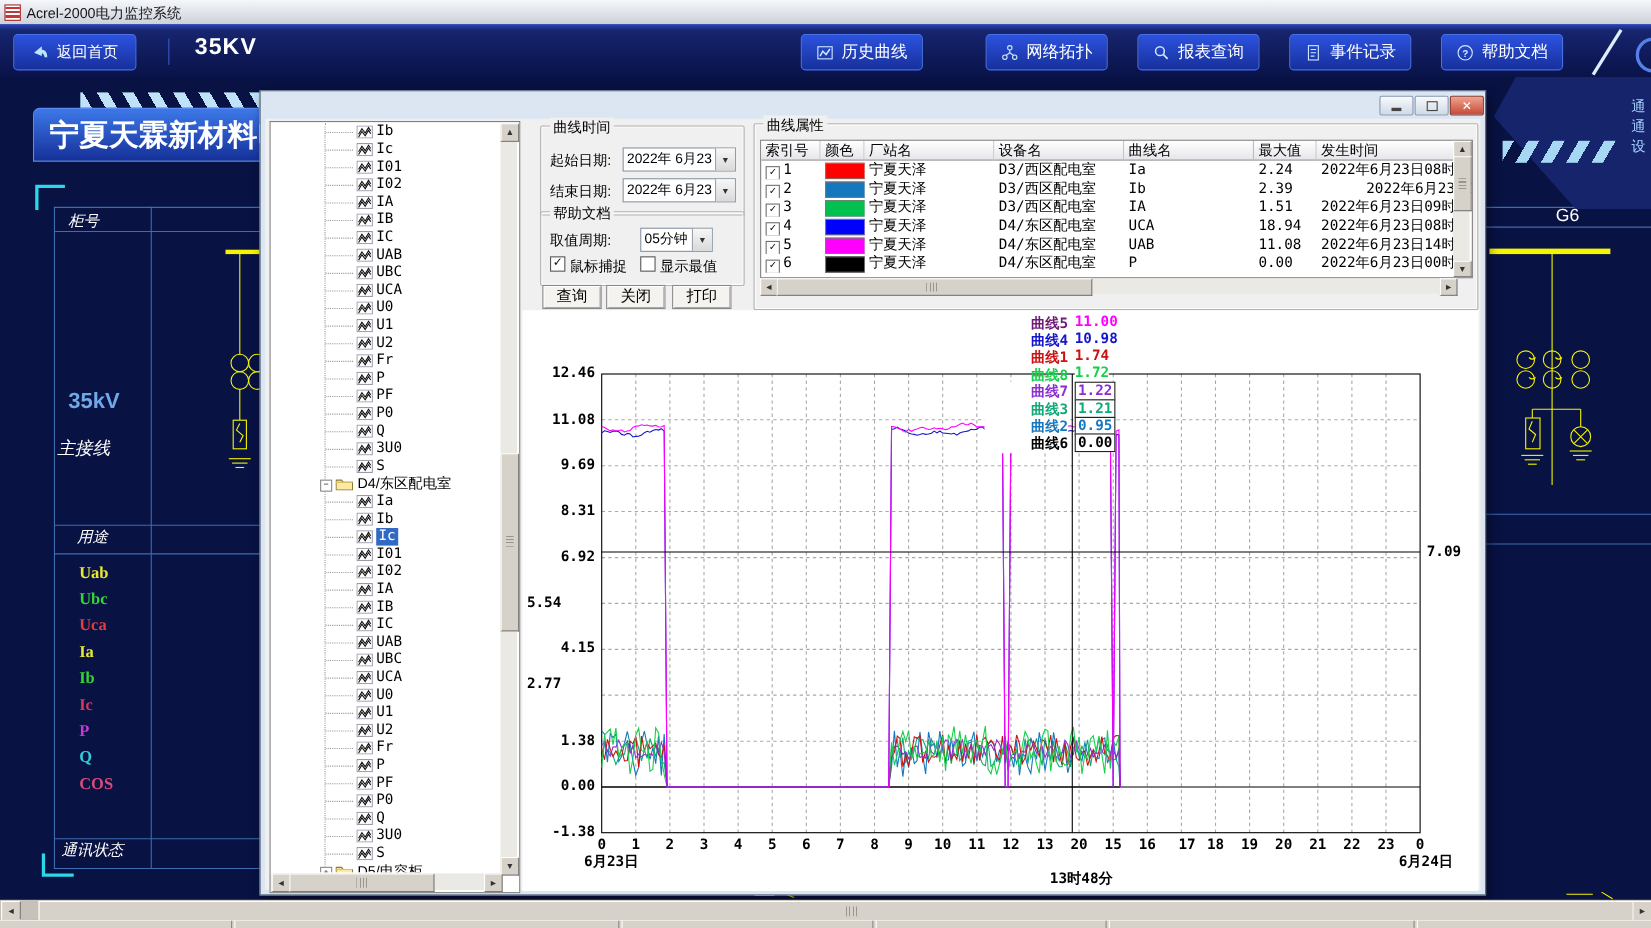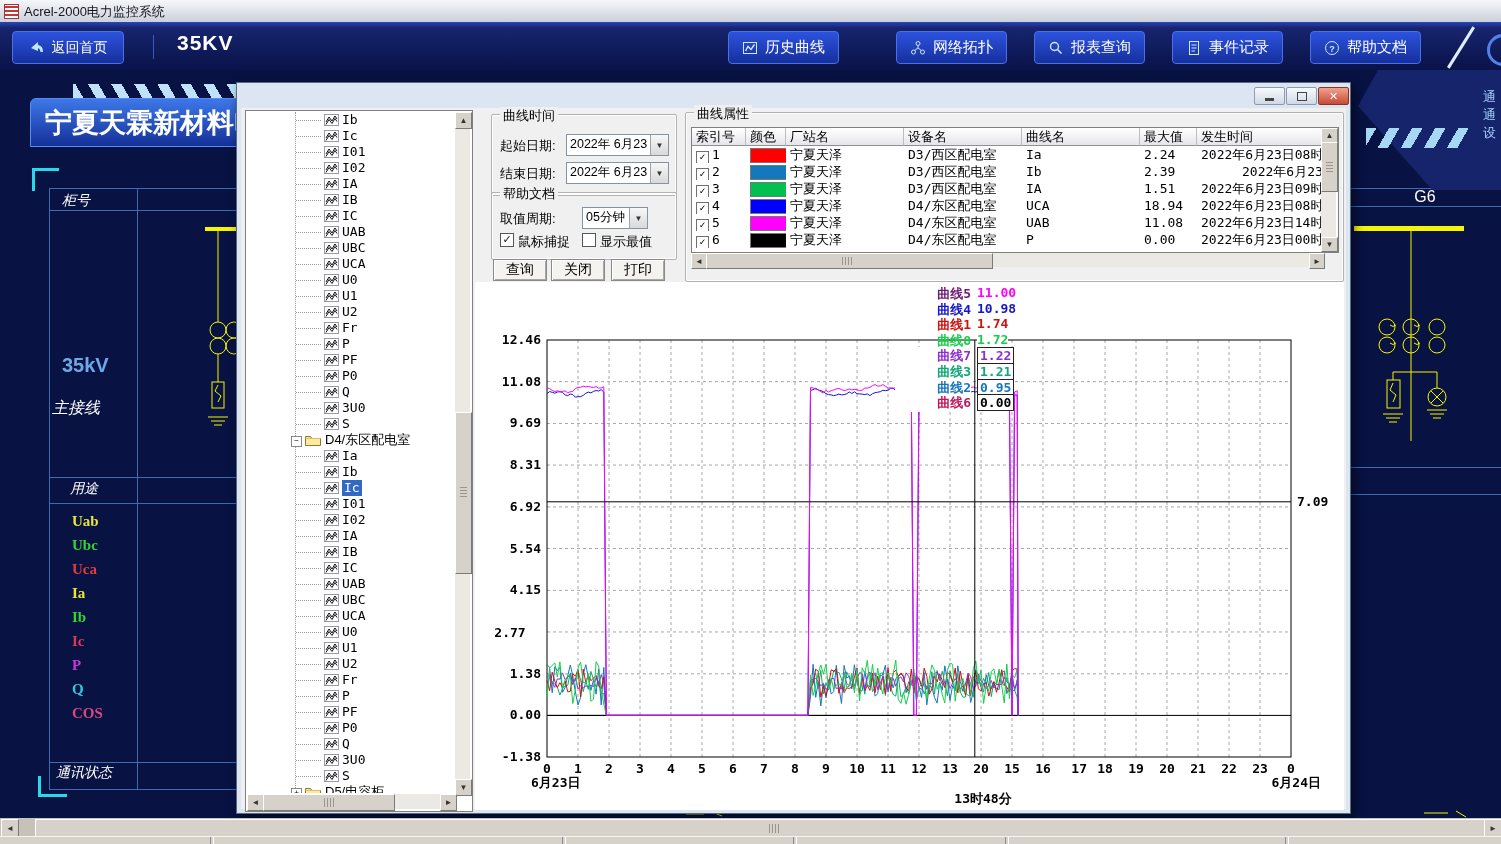--- a/index.html
+++ b/index.html
@@ -865,23 +865,23 @@
           <path d="M72.0 105.7 L74.6 106.7 L77.2 108.3 L79.8 109.7 L82.3 108.7 L84.9 109.8 L87.5 109.4 L90.1 108.9 L92.7 110.7 L95.3 109.8 L97.8 109.3 L100.4 106.5 L103.0 105.4 L105.6 105.3 L108.2 104.2 L110.8 104.8 L113.3 104.4 L115.9 105.2 L118.5 105.4 L121.1 104.6 L123.7 106.2 L126.2 105.9 L128.8 104.9 L131.4 433.4 L134.0 433.4 L136.6 433.4 L139.2 433.4 L141.8 433.4 L144.3 433.4 L146.9 433.4 L149.5 433.4 L152.1 433.4 L154.7 433.4 L157.3 433.4 L159.8 433.4 L162.4 433.4 L165.0 433.4 L167.6 433.4 L170.2 433.4 L172.8 433.4 L175.3 433.4 L177.9 433.4 L180.5 433.4 L183.1 433.4 L185.7 433.4 L188.3 433.4 L190.8 433.4 L193.4 433.4 L196.0 433.4 L198.6 433.4 L201.2 433.4 L203.8 433.4 L206.3 433.4 L208.9 433.4 L211.5 433.4 L214.1 433.4 L216.7 433.4 L219.3 433.4 L221.8 433.4 L224.4 433.4 L227.0 433.4 L229.6 433.4 L232.2 433.4 L234.7 433.4 L237.3 433.4 L239.9 433.4 L242.5 433.4 L245.1 433.4 L247.7 433.4 L250.2 433.4 L252.8 433.4 L255.4 433.4 L258.0 433.4 L260.6 433.4 L263.2 433.4 L265.7 433.4 L268.3 433.4 L270.9 433.4 L273.5 433.4 L276.1 433.4 L278.7 433.4 L281.2 433.4 L283.8 433.4 L286.4 433.4 L289.0 433.4 L291.6 433.4 L294.2 433.4 L296.7 433.4 L299.3 433.4 L301.9 433.4 L304.5 433.4 L307.1 433.4 L309.7 433.4 L312.2 433.4 L314.8 433.4 L317.4 433.4 L320.0 433.4 L322.6 433.4 L325.2 433.4 L327.7 433.4 L330.3 433.4 L332.9 433.4 L335.5 105.6 L338.1 105.9 L340.7 107.1 L343.2 107.9 L345.8 109.7 L348.4 110.9 L351.0 108.4 L353.6 110.1 L356.2 108.6 L358.7 108.0 L361.3 106.9 L363.9 106.4 L366.5 107.6 L369.1 108.5 L371.7 108.0 L374.3 106.9 L376.8 107.9 L379.4 107.3 L382.0 107.8 L384.6 108.6 L387.2 108.1 L389.8 106.0 L392.3 106.1 L394.9 105.3 L397.5 103.6 L400.1 102.6 L402.7 104.1 L405.3 104.0 L407.8 102.6 L410.4 104.2 L413.0 106.1 L415.6 105.9 L418.2 106.1 L420.8 105.8 L423.3 106.1 L425.9 108.0 L428.5 106.5 L431.1 105.6 L433.7 106.9 L436.3 105.9 L438.8 433.4 L441.4 433.4 L444.0 107.6 L446.6 108.4 L449.2 109.6 L451.8 110.1 L454.3 111.1 L456.9 110.0 L459.5 109.0 L462.1 109.2 L464.7 107.6 L467.3 107.3 L469.8 107.9 L472.4 107.3 L475.0 104.6 L477.6 105.7 L480.2 105.1 L482.8 105.4 L485.3 105.4 L487.9 105.0 L490.5 107.6 L493.1 106.4 L495.7 105.4 L498.3 105.0 L500.8 106.1 L503.4 105.4 L506.0 103.5 L508.6 102.9 L511.2 104.6 L513.8 104.6 L516.3 106.0 L518.9 104.9 L521.5 106.5 L524.1 108.0 L526.7 109.6 L529.3 108.5 L531.8 109.8 L534.4 109.7 L537.0 433.4 L539.6 110.0 L542.2 108.7 L543.2 433.4" fill="none" stroke="#ff00ff" stroke-width="1"></path>
           <line x1="499.80000000000007" y1="58" x2="499.80000000000007" y2="475" stroke="#000"></line>
           <line x1="72" y1="219.7984104046243" x2="816" y2="219.7984104046243" stroke="#000"></line>
         </svg>
       <div id="chart-labels">
           <div class="cl" style="left:4px;top:50px;width:62px;text-align:right">12.46</div>
           <div class="cl" style="left:4px;top:91.57947976878614px;width:62px;text-align:right">11.08</div>
           <div class="cl" style="left:4px;top:133.46026011560699px;width:62px;text-align:right">9.69</div>
           <div class="cl" style="left:4px;top:175.0397398843931px;width:62px;text-align:right">8.31</div>
           <div class="cl" style="left:4px;top:216.9205202312139px;width:62px;text-align:right">6.92</div>
-          <div class="cl" style="left:4px;top:258.50000000000006px;width:62px;text-align:right">5.54</div>
+          <div class="cl" style="left:4px;top:258.50000000000006px;width:62px;text-align:left">5.54</div>
           <div class="cl" style="left:4px;top:300.38078034682087px;width:62px;text-align:right">4.15</div>
-          <div class="cl" style="left:4px;top:343px;width:62px;text-align:center">2.77</div>
+          <div class="cl" style="left:4px;top:332px;width:62px;text-align:left">2.77</div>
           <div class="cl" style="left:4px;top:383.8410404624278px;width:62px;text-align:right">1.38</div>
           <div class="cl" style="left:4px;top:425.4205202312139px;width:62px;text-align:right">0.00</div>
           <div class="cl" style="left:4px;top:467px;width:62px;text-align:right">-1.38</div>
           <div class="cl" style="left:59px;top:479px;width:26px;text-align:center">0</div>
           <div class="cl" style="left:90px;top:479px;width:26px;text-align:center">1</div>
           <div class="cl" style="left:121px;top:479px;width:26px;text-align:center">2</div>
           <div class="cl" style="left:152px;top:479px;width:26px;text-align:center">3</div>
           <div class="cl" style="left:183px;top:479px;width:26px;text-align:center">4</div>
           <div class="cl" style="left:214px;top:479px;width:26px;text-align:center">5</div>
           <div class="cl" style="left:245px;top:479px;width:26px;text-align:center">6</div>
@@ -910,21 +910,21 @@
           <div class="cl" style="left: 420px; top: 34px; width: 76px; text-align: right; color: rgb(204, 17, 17);">曲线1</div>
           <div class="cl leg-val" style="left: 502px; top: 34px; color: rgb(204, 17, 17);">1.74</div>
           <div class="cl" style="left: 420px; top: 50px; width: 76px; text-align: right; color: rgb(23, 207, 74);">曲线8</div>
           <div class="cl leg-val" style="left: 502px; top: 50px; color: rgb(23, 207, 74);">1.72</div>
           <div class="cl" style="left: 420px; top: 65px; width: 76px; text-align: right; background: rgb(255, 255, 255); color: rgb(141, 47, 208);">曲线7</div>
           <div class="cl leg-val boxed" style="left: 502px; top: 65px; color: rgb(141, 47, 208);">1.22</div>
           <div class="cl" style="left: 420px; top: 81px; width: 76px; text-align: right; background: rgb(255, 255, 255); color: rgb(15, 168, 120);">曲线3</div>
           <div class="cl leg-val boxed" style="left: 502px; top: 81px; color: rgb(15, 168, 120);">1.21</div>
           <div class="cl" style="left: 420px; top: 97px; width: 76px; text-align: right; background: rgb(255, 255, 255); color: rgb(21, 119, 190);">曲线2</div>
           <div class="cl leg-val boxed" style="left: 502px; top: 97px; color: rgb(21, 119, 190);">0.95</div>
-          <div class="cl" style="left: 420px; top: 112px; width: 76px; text-align: right; background: rgb(255, 255, 255); color: #be185d;">曲线6</div>
+          <div class="cl" style="left: 420px; top: 112px; width: 76px; text-align: right; background: rgb(255, 255, 255); color: #000000;">曲线6</div>
           <div class="cl leg-val boxed" style="left: 502px; top: 112px; color: rgb(0, 0, 0);">0.00</div>
         </div>
       <div class="cl" style="left:56px;top:492px">6月23日</div>
       <div class="cl" style="left:776px;top:492px;width:70px;text-align:right">6月24日</div>
       <div class="cl" style="left:448px;top:508px;width:120px;text-align:center">13时48分</div>
       <div class="cl" style="left:822px;top:212px">7.09</div>
     </div>
   </div>
 </div>
 

